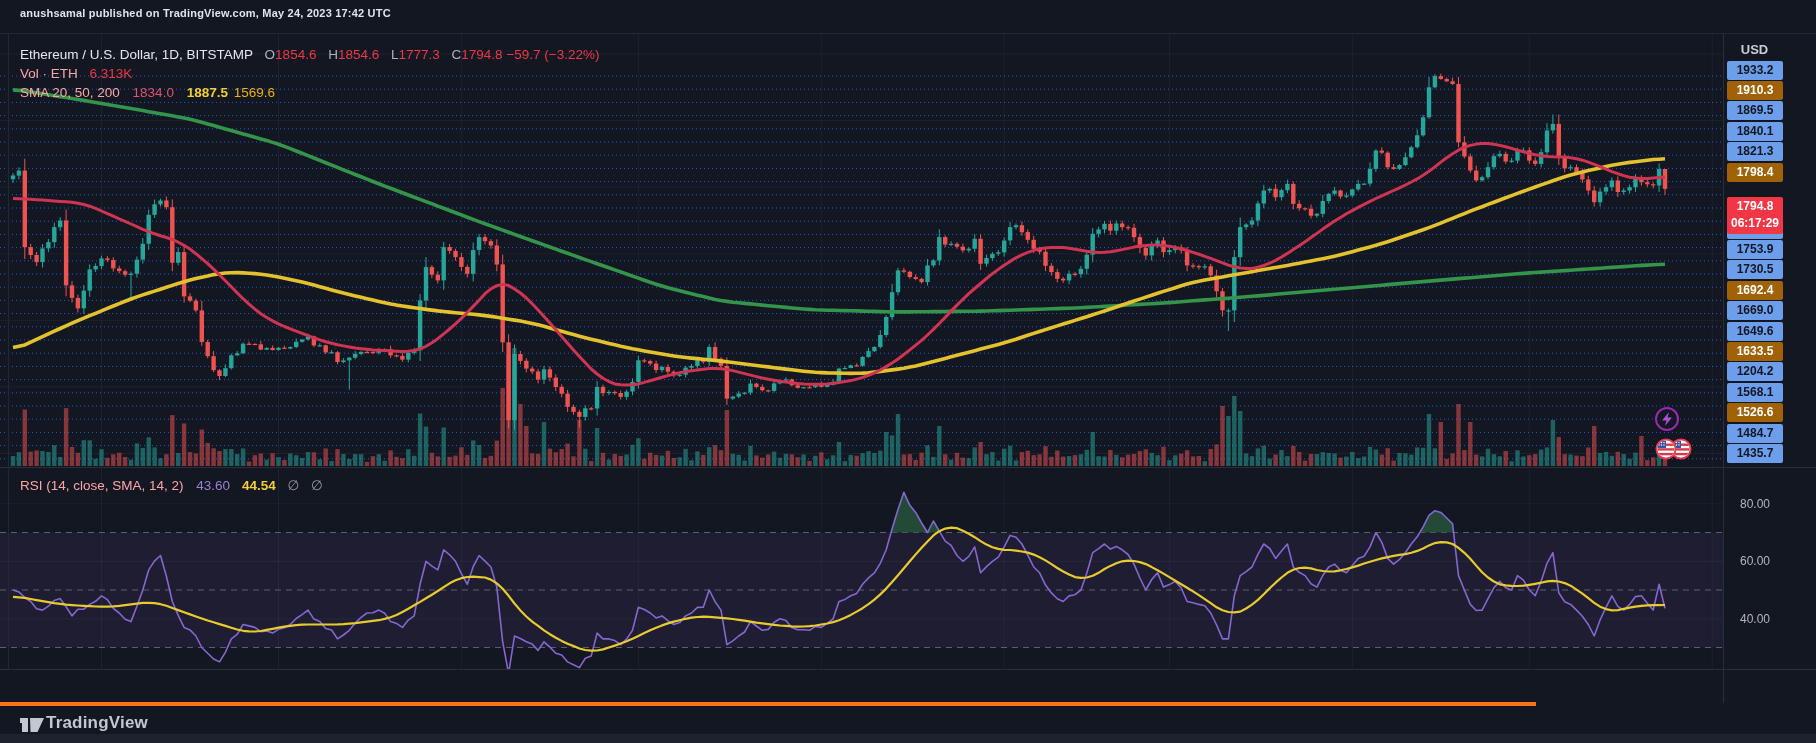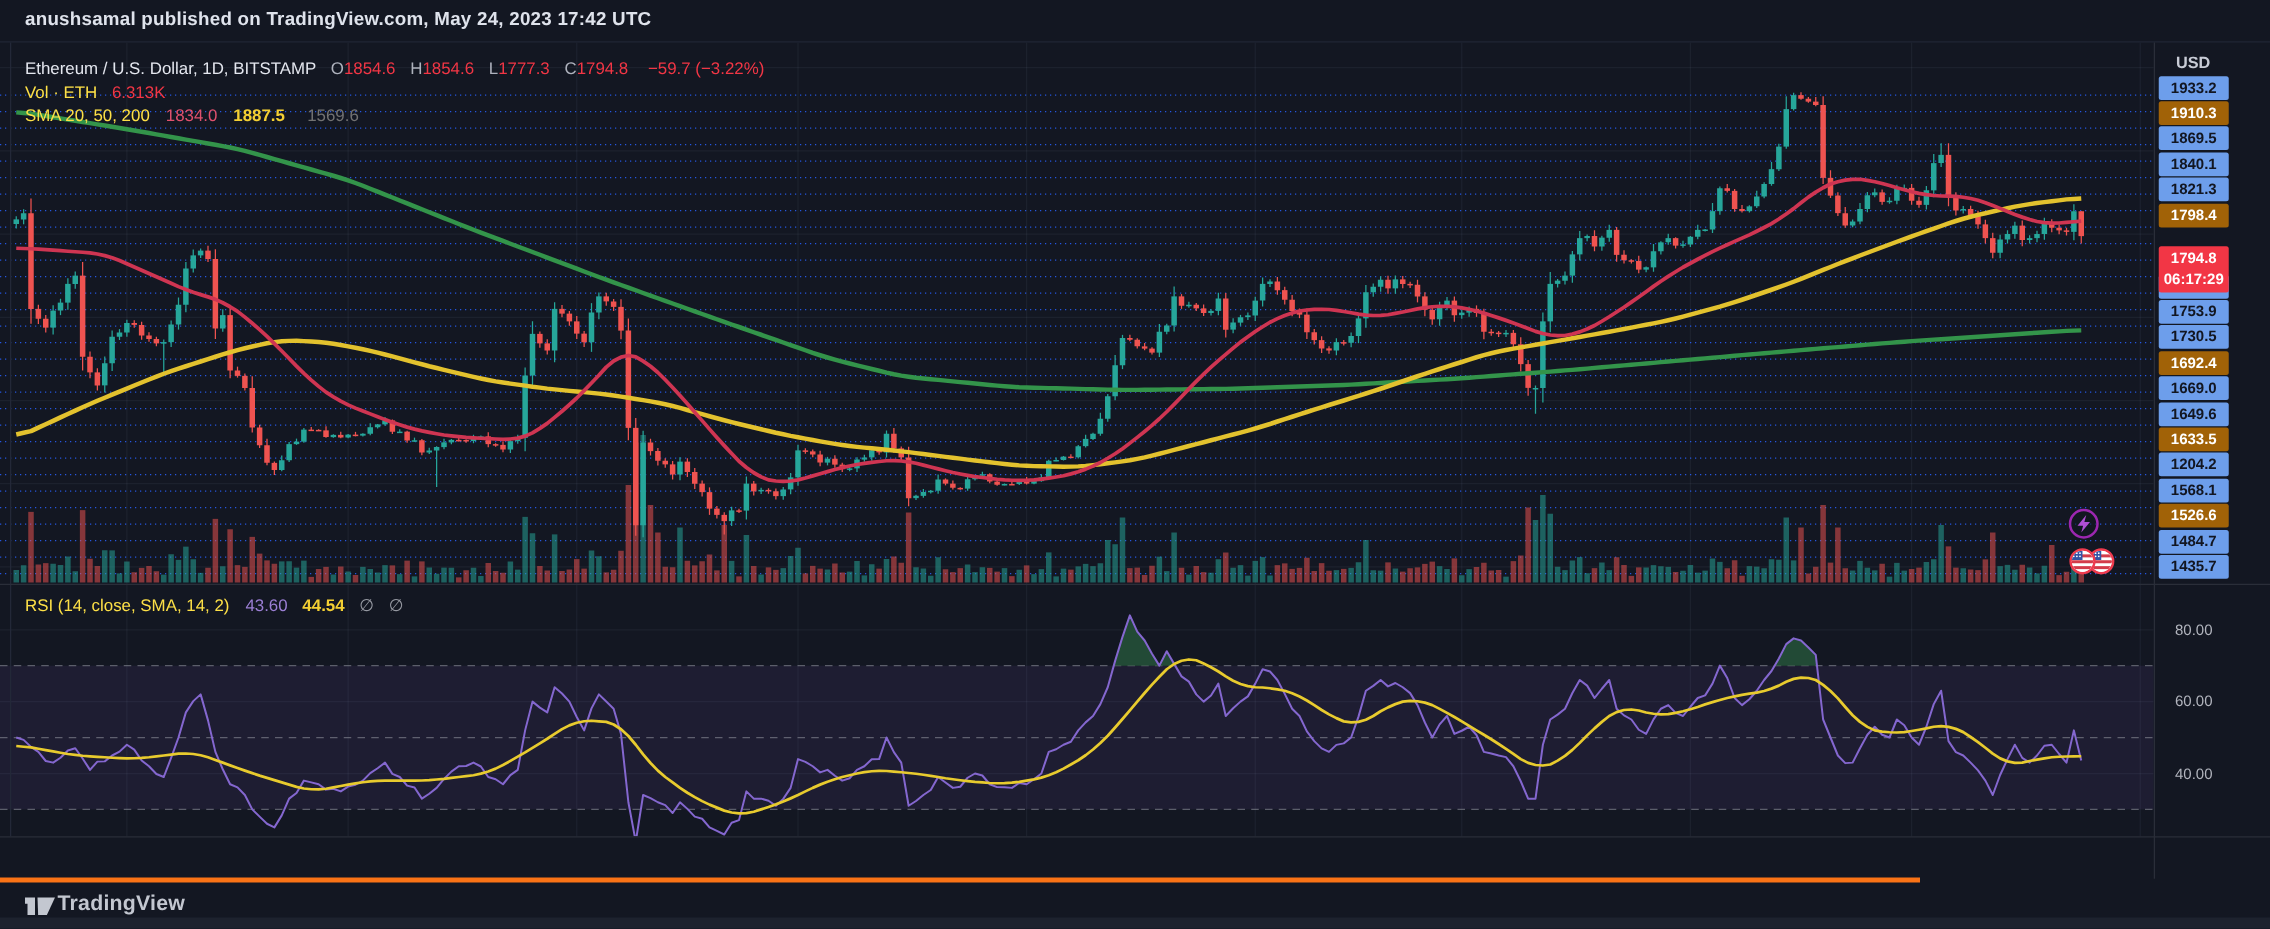--- a/index.html
+++ b/index.html
@@ -1,36 +1,36 @@
 <!DOCTYPE html>
 <html><head>
 <meta charset="utf-8">
 <style>
   html,body{margin:0;padding:0;background:#131722;}
   body{width:1816px;height:743px;position:relative;overflow:hidden;
        font-family:"Liberation Sans","DejaVu Sans",sans-serif;
        -webkit-font-smoothing:antialiased;color:#d1d4dc;}
   .publish-bar{position:absolute;left:0;top:0;width:100%;height:33px;}
-  .publish-bar span{position:absolute;left:20px;top:7px;font-size:15px;font-weight:700;color:#dfe3ec;letter-spacing:.2px;}
+  .publish-bar span{position:absolute;left:20px;top:7px;font-size:11px;font-weight:700;color:#dfe3ec;letter-spacing:.2px;}
   .chart-wrap{position:absolute;left:0;top:33px;width:1816px;height:669px;border-top:1px solid #212634;}
   #chart-svg{position:absolute;left:0;top:0;}
   .v-sep{position:absolute;left:1723px;top:0;width:1px;height:669px;background:#2a2e39;}
   .h-sep1{position:absolute;left:0;top:433px;width:1816px;height:1px;background:#2a2e39;}
   .h-sep2{position:absolute;left:0;top:635px;width:1816px;height:1px;background:#2a2e39;}
   .left-edge{position:absolute;left:8px;top:0;width:1px;height:635px;background:#232838;}
   
   .legend{position:absolute;left:20px;top:11px;font-size:13.5px;white-space:nowrap;}
   .legend .row{height:19px;line-height:19px;}
   .lg-title{color:#e4e7ef;}
   .lg-key{color:#aeb2bd;margin-left:8px;}
   .lg-red{color:#f23645;}
-  .lg-dim{color:#fde047;}
+  .lg-dim{color:#fca5a5;}
   .lg-sma20{color:#e0516d;margin-left:9px;}
   .lg-sma50{color:#f3cf33;font-weight:700;margin-left:9px;text-align:center;}
-  .lg-sma200{color:#737373;margin-left:14px;}
+  .lg-sma200{color:#eab308;margin-left:2px;}
   .rsi-legend{position:absolute;left:20px;top:443px;font-size:13.5px;white-space:nowrap;}
   .rsi-val{color:#9b7fd4;margin-left:9px;}
   .rsi-sma-val{color:#f3cf33;font-weight:700;margin-left:8px;}
   .rsi-empty{color:#9598a1;margin-left:8px;}
   
   .axis-col{position:absolute;left:1724px;top:0;width:92px;height:669px;}
   .usd-label{position:absolute;left:3px;top:8px;width:55px;text-align:center;font-size:13px;font-weight:700;color:#c8ccd6;}
   .price-label{position:absolute;left:3px;width:56px;height:19px;line-height:19px;text-align:center;
                font-size:12px;border-radius:2px;}
   .price-label.light{background:#6d9eeb;color:#121621;font-weight:600;}
@@ -1023,21 +1023,21 @@
   <div class="h-sep1"></div>
   <div class="h-sep2"></div>
 
   <div class="legend">
     <div class="row">
       <span class="lg-title">Ethereum / U.S. Dollar, 1D, BITSTAMP</span>
       <span class="lg-key">O</span><span class="lg-red">1854.6</span>
       <span class="lg-key">H</span><span class="lg-red">1854.6</span>
       <span class="lg-key">L</span><span class="lg-red">1777.3</span>
       <span class="lg-key">C</span><span class="lg-red">1794.8</span>
-      <span class="lg-red" style="margin-left:12px">−59.7 (−3.22%)</span>
+      <span class="lg-red" style="margin-left:0">−59.7 (−3.22%)</span>
     </div>
     <div class="row">
       <span class="lg-dim">Vol · ETH</span>
       <span class="lg-red" style="margin-left:8px">6.313K</span>
     </div>
     <div class="row">
       <span class="lg-dim">SMA 20, 50, 200</span>
       <span class="lg-sma20">1834.0</span>
       <span class="lg-sma50">1887.5</span>
       <span class="lg-sma200">1569.6</span>

